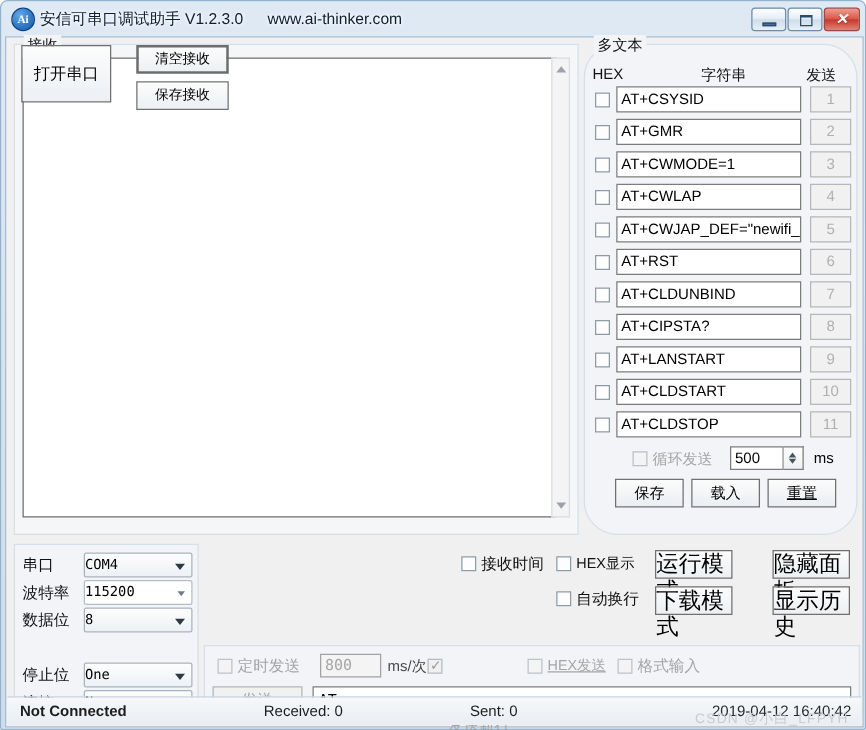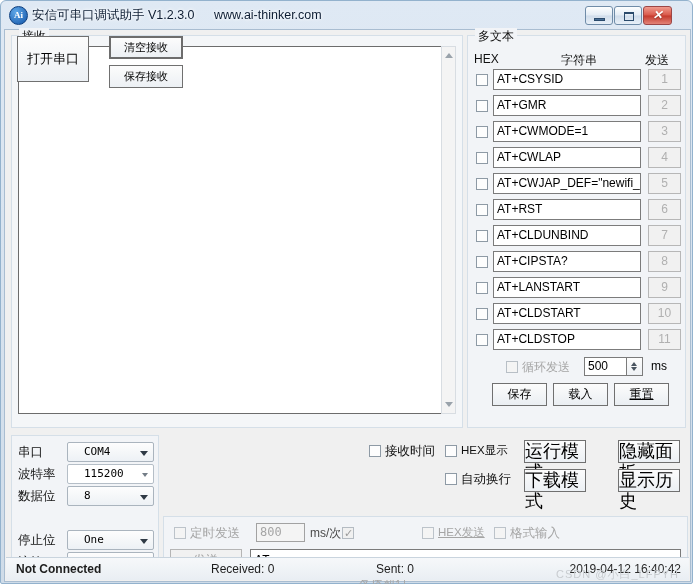--- a/index.html
+++ b/index.html
@@ -11,21 +11,21 @@
   }
   
   #window{
     position:absolute;left:0;top:0;width:693px;height:584px;
     background:linear-gradient(#dfe9f4,#cfdce9);
     box-sizing:border-box;
     border:1px solid #93b2cd;
     border-radius:6px 6px 2px 2px;
   }
   #titlebar{
-    position:absolute;left:0;top:0;right:16px;height:28px;
+    position:absolute;left:0;top:0;right:0;height:28px;
   }
   #app-icon{
     position:absolute;left:8px;top:5px;width:17px;height:17px;border-radius:50%;
     background:radial-gradient(circle at 35% 30%,#5fa8e8,#1254a8);
     border:1px solid #0c3f80;
     color:#fff;font-size:9px;font-weight:bold;line-height:17px;text-align:center;
     font-family:"Liberation Serif",serif;
   }
   #title-text{
     position:absolute;left:31px;top:5px;height:18px;line-height:18px;
@@ -81,21 +81,21 @@
   }
   .sb-arrow{position:absolute;left:0;width:100%;height:14px;}
   .sb-arrow.up{top:1px;}
   .sb-arrow.down{bottom:1px;}
   .sb-arrow span{
     position:absolute;left:3px;width:0;height:0;border-left:4px solid transparent;border-right:4px solid transparent;
   }
   .sb-arrow.up span{top:5px;border-bottom:5px solid #9aa3ab;}
   .sb-arrow.down span{top:4px;border-top:5px solid #9aa3ab;}
   
-  #multi-group{left:462px;top:5px;width:219px;height:393px;background:#f2f4f7;}
+  #multi-group{left:462px;top:5px;width:219px;height:393px;background:#f2f4f7;border-radius:27px;}
   .mt-head{position:absolute;font-size:12px;color:#111;top:16px;}
   #mt-hex{left:6px;}
   #mt-str{left:93px;}
   #mt-send{left:177px;}
   .mt-row{position:absolute;left:6px;width:207px;height:22px;}
   .mt-check{
     position:absolute;left:2px;top:5px;width:12px;height:12px;
     border:1px solid #8e9aa5;background:#fdfdfd;box-sizing:border-box;
   }
   .mt-input{
@@ -135,21 +135,21 @@
   #btn-reset{left:146px;text-decoration:underline;}
   
   #serial-group{left:6px;top:405px;width:148px;height:140px;}
   .srow{position:absolute;left:6px;height:21px;width:136px;}
   .slabel{position:absolute;left:0;top:2px;font-size:12.5px;color:#111;}
   .scombo{
     position:absolute;left:49px;top:0;width:87px;height:20px;
     border:1px solid #aab4be;border-radius:2px;
     background:linear-gradient(#fdfdfd,#edf1f5);box-sizing:border-box;
     font-family:"DejaVu Sans Mono","Liberation Mono",monospace;font-size:11px;
-    line-height:18px;padding-left:16px;color:#000;
+    line-height:18px;padding-left:0;color:#000;
   }
   .scombo.flat{background:#fff;border:1px solid #b5bec7;}
   .scombo .arw{
     position:absolute;right:5px;top:8px;width:0;height:0;
     border-left:4px solid transparent;border-right:4px solid transparent;border-top:5px solid #2f3a45;
   }
   .scombo.flat .arw{border-top-color:#737d87;border-left-width:3px;border-right-width:3px;border-top-width:4px;top:8px;}
   
   #mid-group{left:158px;top:405px;width:196px;height:56px;border:none;background:transparent;}
   #btn-open{

